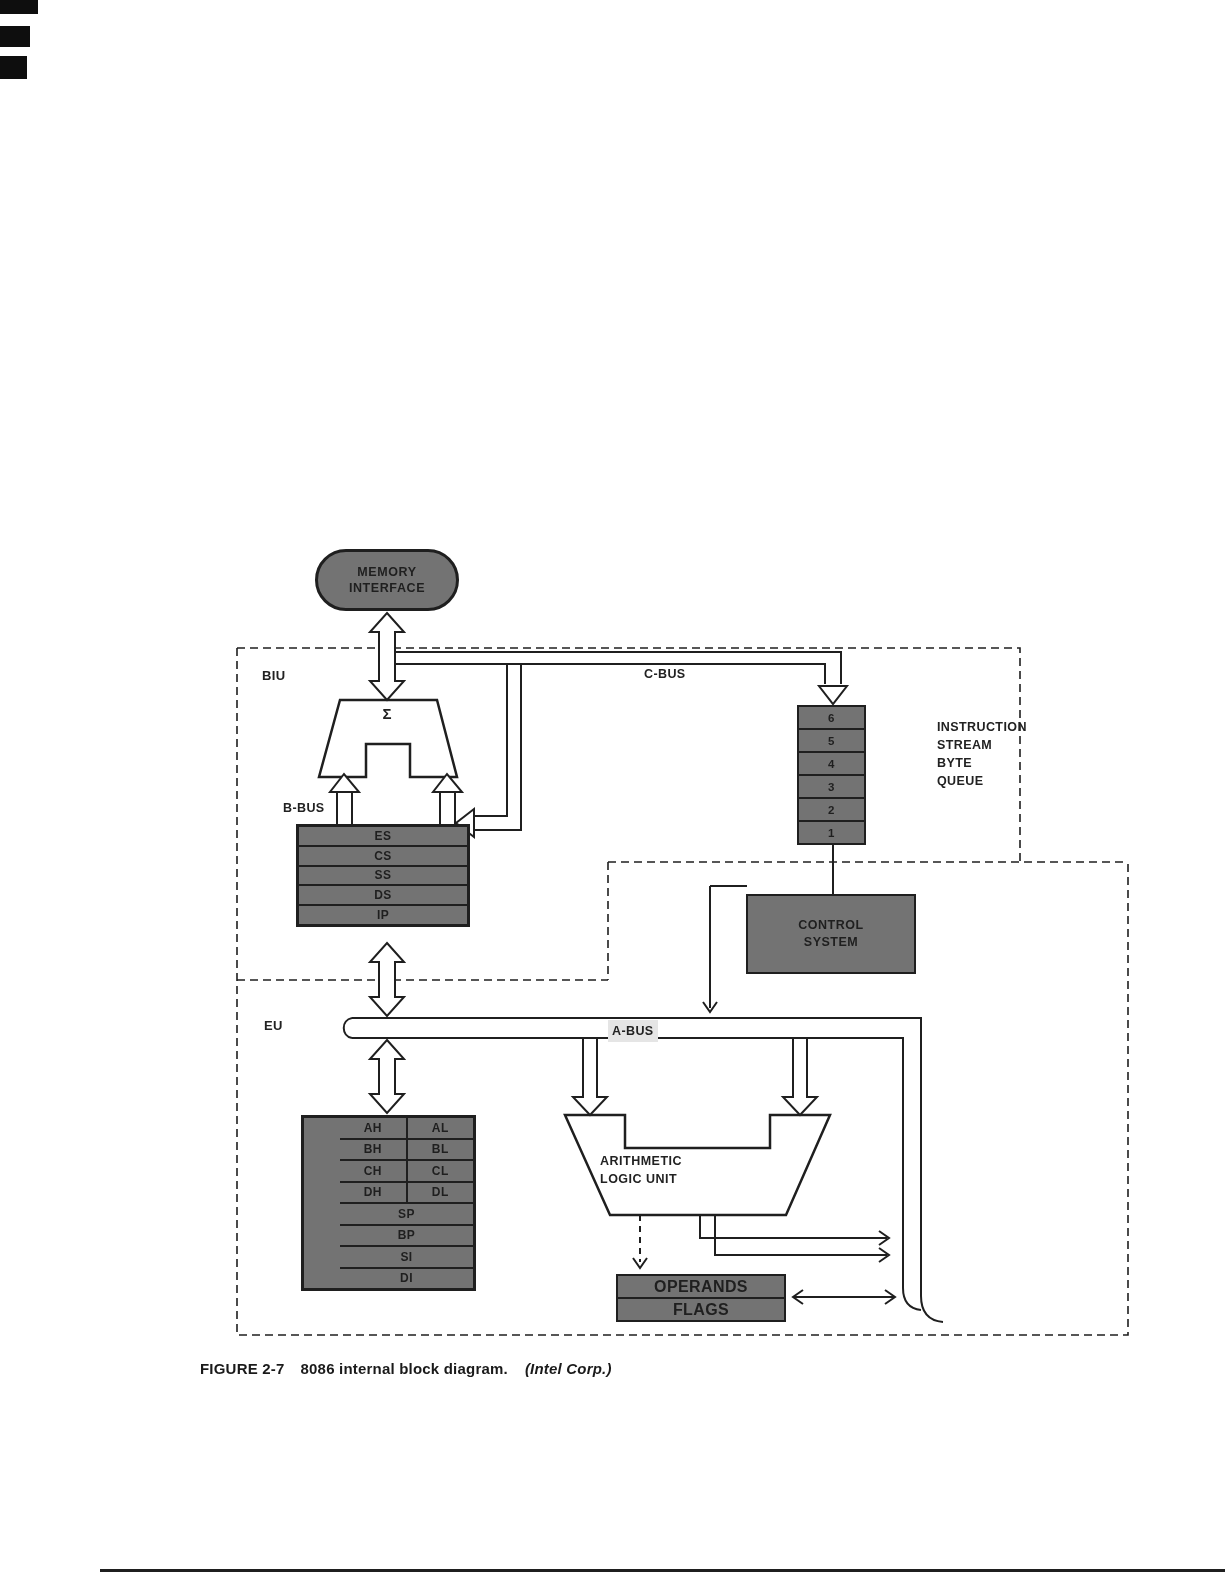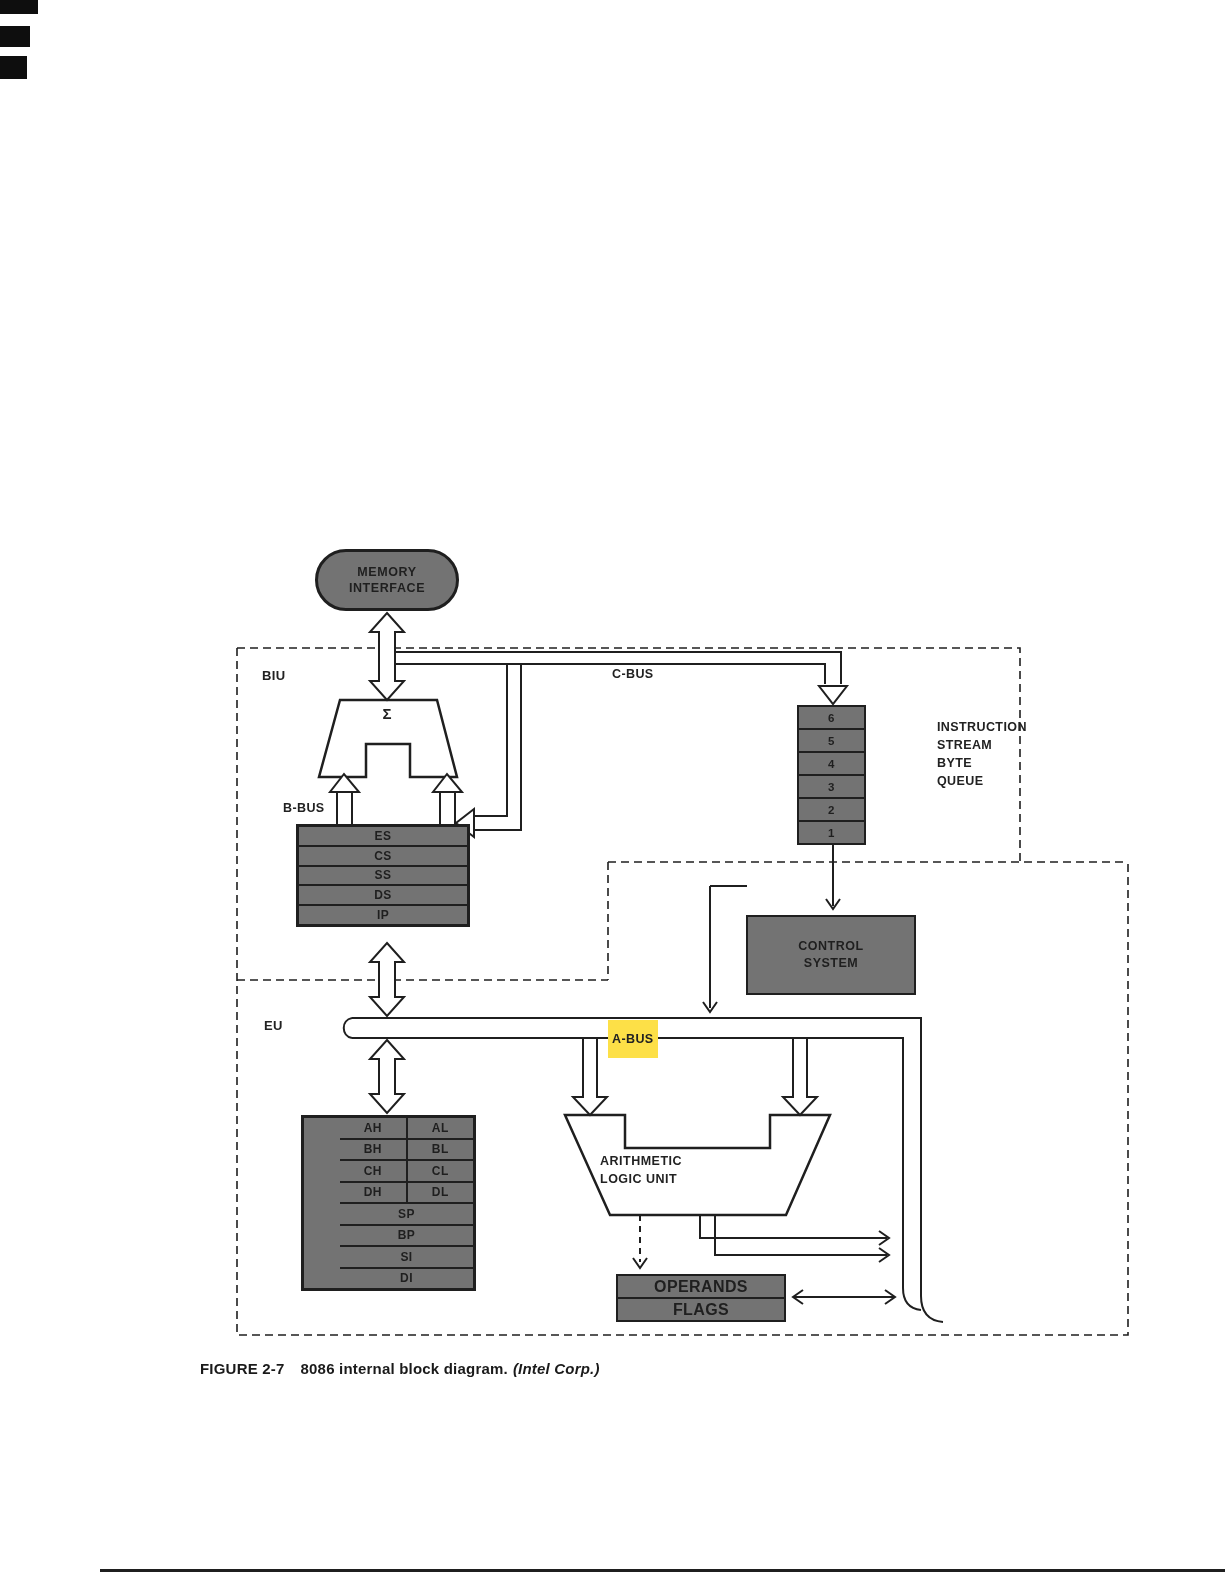--- a/index.html
+++ b/index.html
@@ -12,23 +12,23 @@
   .artifact { position:absolute; background:#0e0e0e; }
   .a1 { left:0; top:0;   width:38px; height:14px; }
   .a2 { left:0; top:26px; width:30px; height:21px; }
   .a3 { left:0; top:56px; width:27px; height:23px; }
 
   .bottom-rule { position:absolute; left:100px; top:1569px; width:1125px; height:2.5px; background:#1f1f1f; }
 
   .lbl { position:absolute; font-size:12.5px; font-weight:600; letter-spacing:0.4px; color:#222; white-space:nowrap; }
   .lbl-biu  { left:262px; top:668px;  font-size:13px; }
   .lbl-eu   { left:264px; top:1018px; font-size:13px; }
-  .lbl-cbus { left:612px; top:667px; }
+  .lbl-cbus { left:644px; top:667px; }
   .lbl-bbus { left:283px; top:801px; }
-  .lbl-abus { left:608px; top:1020px; background:#fde047; padding:12px 4px; }
+  .lbl-abus { left:608px; top:1020px; background:#e5e5e5; padding:4px 4px; }
   .sigma    { position:absolute; left:371px; top:705px; width:32px; text-align:center;
               font-size:15px; font-weight:600; color:#222; }
 
   .box { position:absolute; box-sizing:border-box; background:#737373; border:2.5px solid #1f1f1f; }
 
   .memory {
     left:315px; top:549px; width:144px; height:62px; border-width:3px; border-radius:31px;
     display:flex; flex-direction:column; align-items:center; justify-content:center;
     font-size:12.5px; font-weight:600; letter-spacing:0.6px; line-height:1.3; text-align:center;
   }
@@ -42,39 +42,39 @@
 
   .segstack { left:296px; top:824px; width:174px; height:103px; border-width:3px; }
 
   .queue { left:797px; top:705px; width:69px; height:140px; border-width:2.5px; }
   .queue .row { font-size:11.5px; }
 
   .queue-label { position:absolute; left:893px; top:718px; font-size:12.5px; font-weight:600;
                  letter-spacing:0.4px; line-height:18px; color:#222; }
   .queue-label span { display:block;margin-left:44px; }
 
-  .control { left:746px; top:915px; width:170px; height:80px;
+  .control { left:746px; top:894px; width:170px; height:80px;
     display:flex; flex-direction:column; align-items:center; justify-content:center;
     font-size:12.5px; font-weight:600; letter-spacing:0.5px; line-height:1.35; text-align:center; }
 
   .regfile { left:301px; top:1115px; width:175px; height:176px; border-width:3px;padding-left:36px; }
   .regfile .row .cell { flex:1; display:flex; align-items:center; justify-content:center; height:100%; }
   .regfile .cell + .cell { border-left:2px solid #1f1f1f; }
 
   .alu-label { position:absolute; left:600px; top:1153px; width:195px; text-align:left;
     font-size:12.5px; font-weight:600; letter-spacing:0.5px; line-height:1.4; color:#222; }
   .alu-label span { display:block; }
 
   .opflags { left:616px; top:1274px; width:170px; height:48px; border-width:2.5px; }
   .opflags .row { font-size:16px; }
 
   .caption { position:absolute; left:200px; top:1360px; font-size:15px; font-weight:700;
              color:#1a1a1a; letter-spacing:0.2px; }
   .caption .cap-label { margin-right:16px; }
-  .caption .cap-credit { font-style:italic; margin-left:5px; }
+  .caption .cap-credit { font-style:italic; margin-left:17px; }
 </style>
 </head>
 <body>
 
 <div class="page">
 
   <div class="artifact a1"></div>
   <div class="artifact a2"></div>
   <div class="artifact a3"></div>
 

